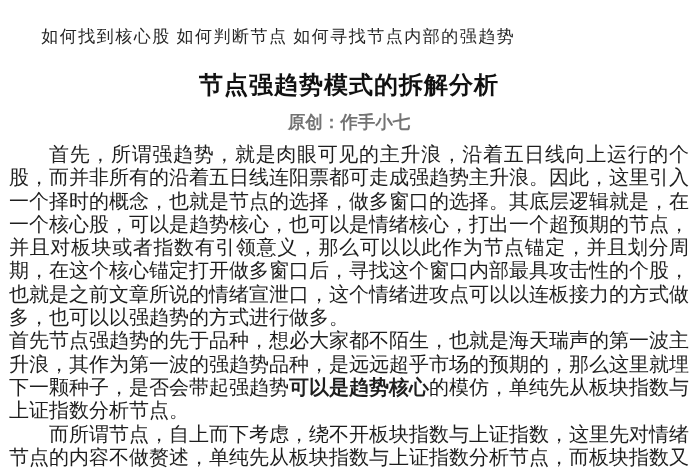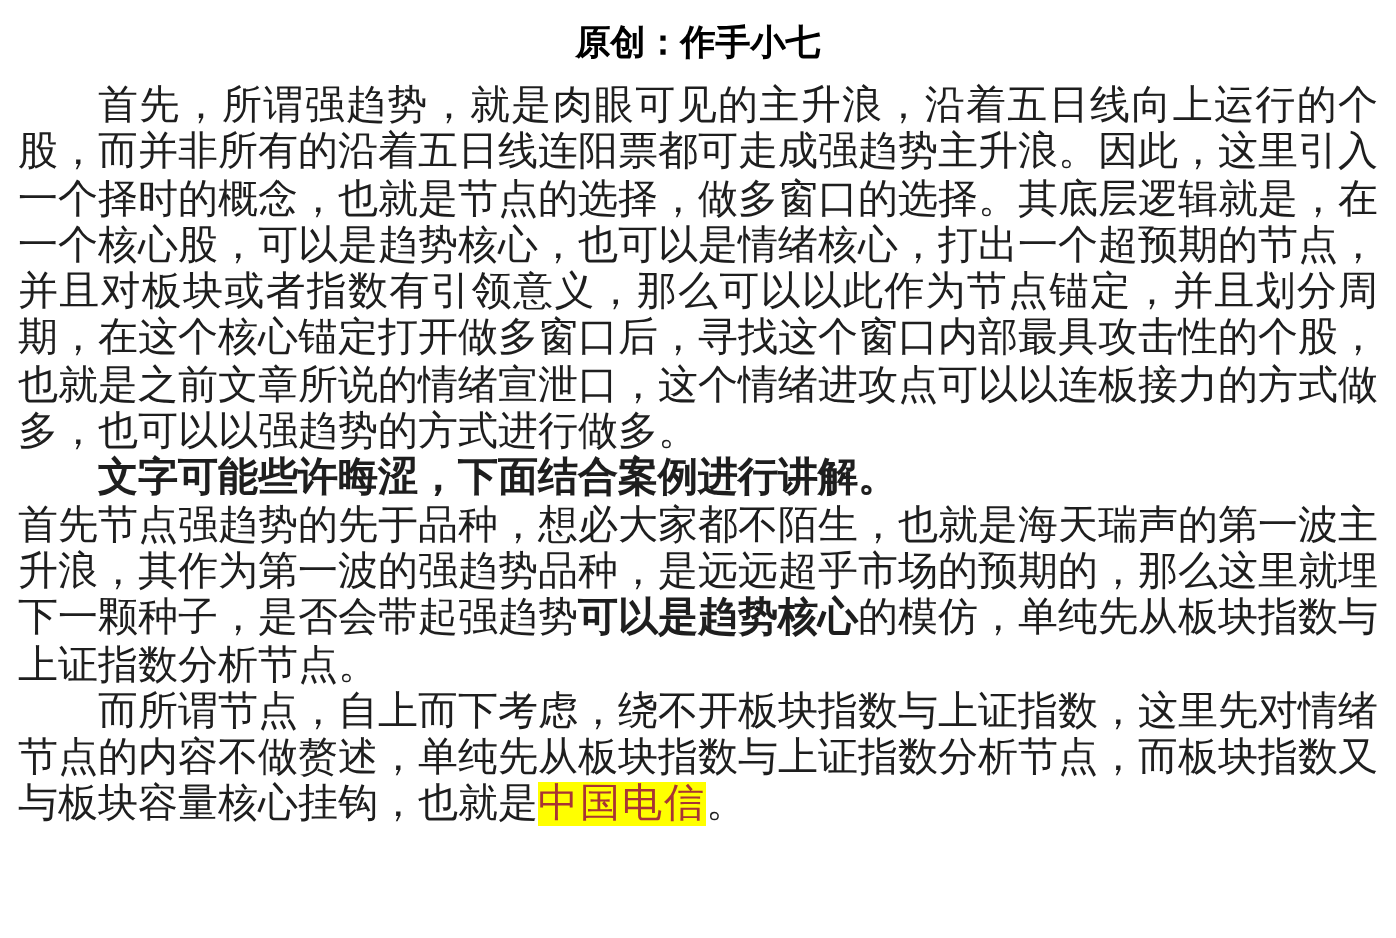--- a/index.html
+++ b/index.html
@@ -36,21 +36,21 @@
     letter-spacing:1px;
     font-family:"Liberation Sans","DejaVu Sans",sans-serif;
     color:#111;
   }
   .byline{
     margin-top:9px;
     text-align:center;
     font-size:17.5px;
     font-weight:bold;
     font-family:"Liberation Sans","DejaVu Sans",sans-serif;
-    color:#000000;
+    color:#737373;
   }
   .article-body{
     margin-top:9px;
     padding:0 9px;
     font-size:20px;
     line-height:23.3px;
     text-align:justify;
   }
   .para{margin:0;}
   .para.indent{text-indent:2em;}
@@ -62,20 +62,21 @@
   .run-highlight{
     background:var(--hl-bg);
     color:var(--hl-text);
     letter-spacing:1px;
   }
 </style>
 </head>
 <body>
 
 <div class="page">
+  <p class="header-line">如何找到核心股 如何判断节点 如何寻找节点内部的强趋势</p>
+  <h1 class="title">节点强趋势模式的拆解分析</h1>
   <p class="byline">原创：作手小七</p>
   <div class="article-body">
       <p class="para indent"><span class="">首先，所谓强趋势，就是肉眼可见的主升浪，沿着五日线向上运行的个股，而并非所有的沿着五日线连阳票都可走成强趋势主升浪。因此，这里引入一个择时的概念，也就是节点的选择，做多窗口的选择。其底层逻辑就是，在一个核心股，可以是趋势核心，也可以是情绪核心，打出一个超预期的节点，并且对板块或者指数有引领意义，那么可以以此作为节点锚定，并且划分周期，在这个核心锚定打开做多窗口后，寻找这个窗口内部最具攻击性的个股，也就是之前文章所说的情绪宣泄口，这个情绪进攻点可以以连板接力的方式做多，也可以以强趋势的方式进行做多。</span></p>
-      <p class="para indent bold"><span class="">文字可能些许晦涩，下面结合案例进行讲解。</span></p>
       <p class="para"><span class="">首先节点强趋势的先于品种，想必大家都不陌生，也就是海天瑞声的第一波主升浪，其作为第一波的强趋势品种，是远远超乎市场的预期的，那么这里就埋下一颗种子，是否会带起强趋势</span><span class="run-bold ">可以是趋势核心</span><span class="">的模仿，单纯先从板块指数与上证指数分析节点。</span></p>
       <p class="para indent"><span class="">而所谓节点，自上而下考虑，绕不开板块指数与上证指数，这里先对情绪节点的内容不做赘述，单纯先从板块指数与上证指数分析节点，而板块指数又与板块容量核心挂钩，也就是</span><span class="run-highlight">中国电信</span><span class="">。</span></p>
     </div>
 </div>
 
 </body></html>

